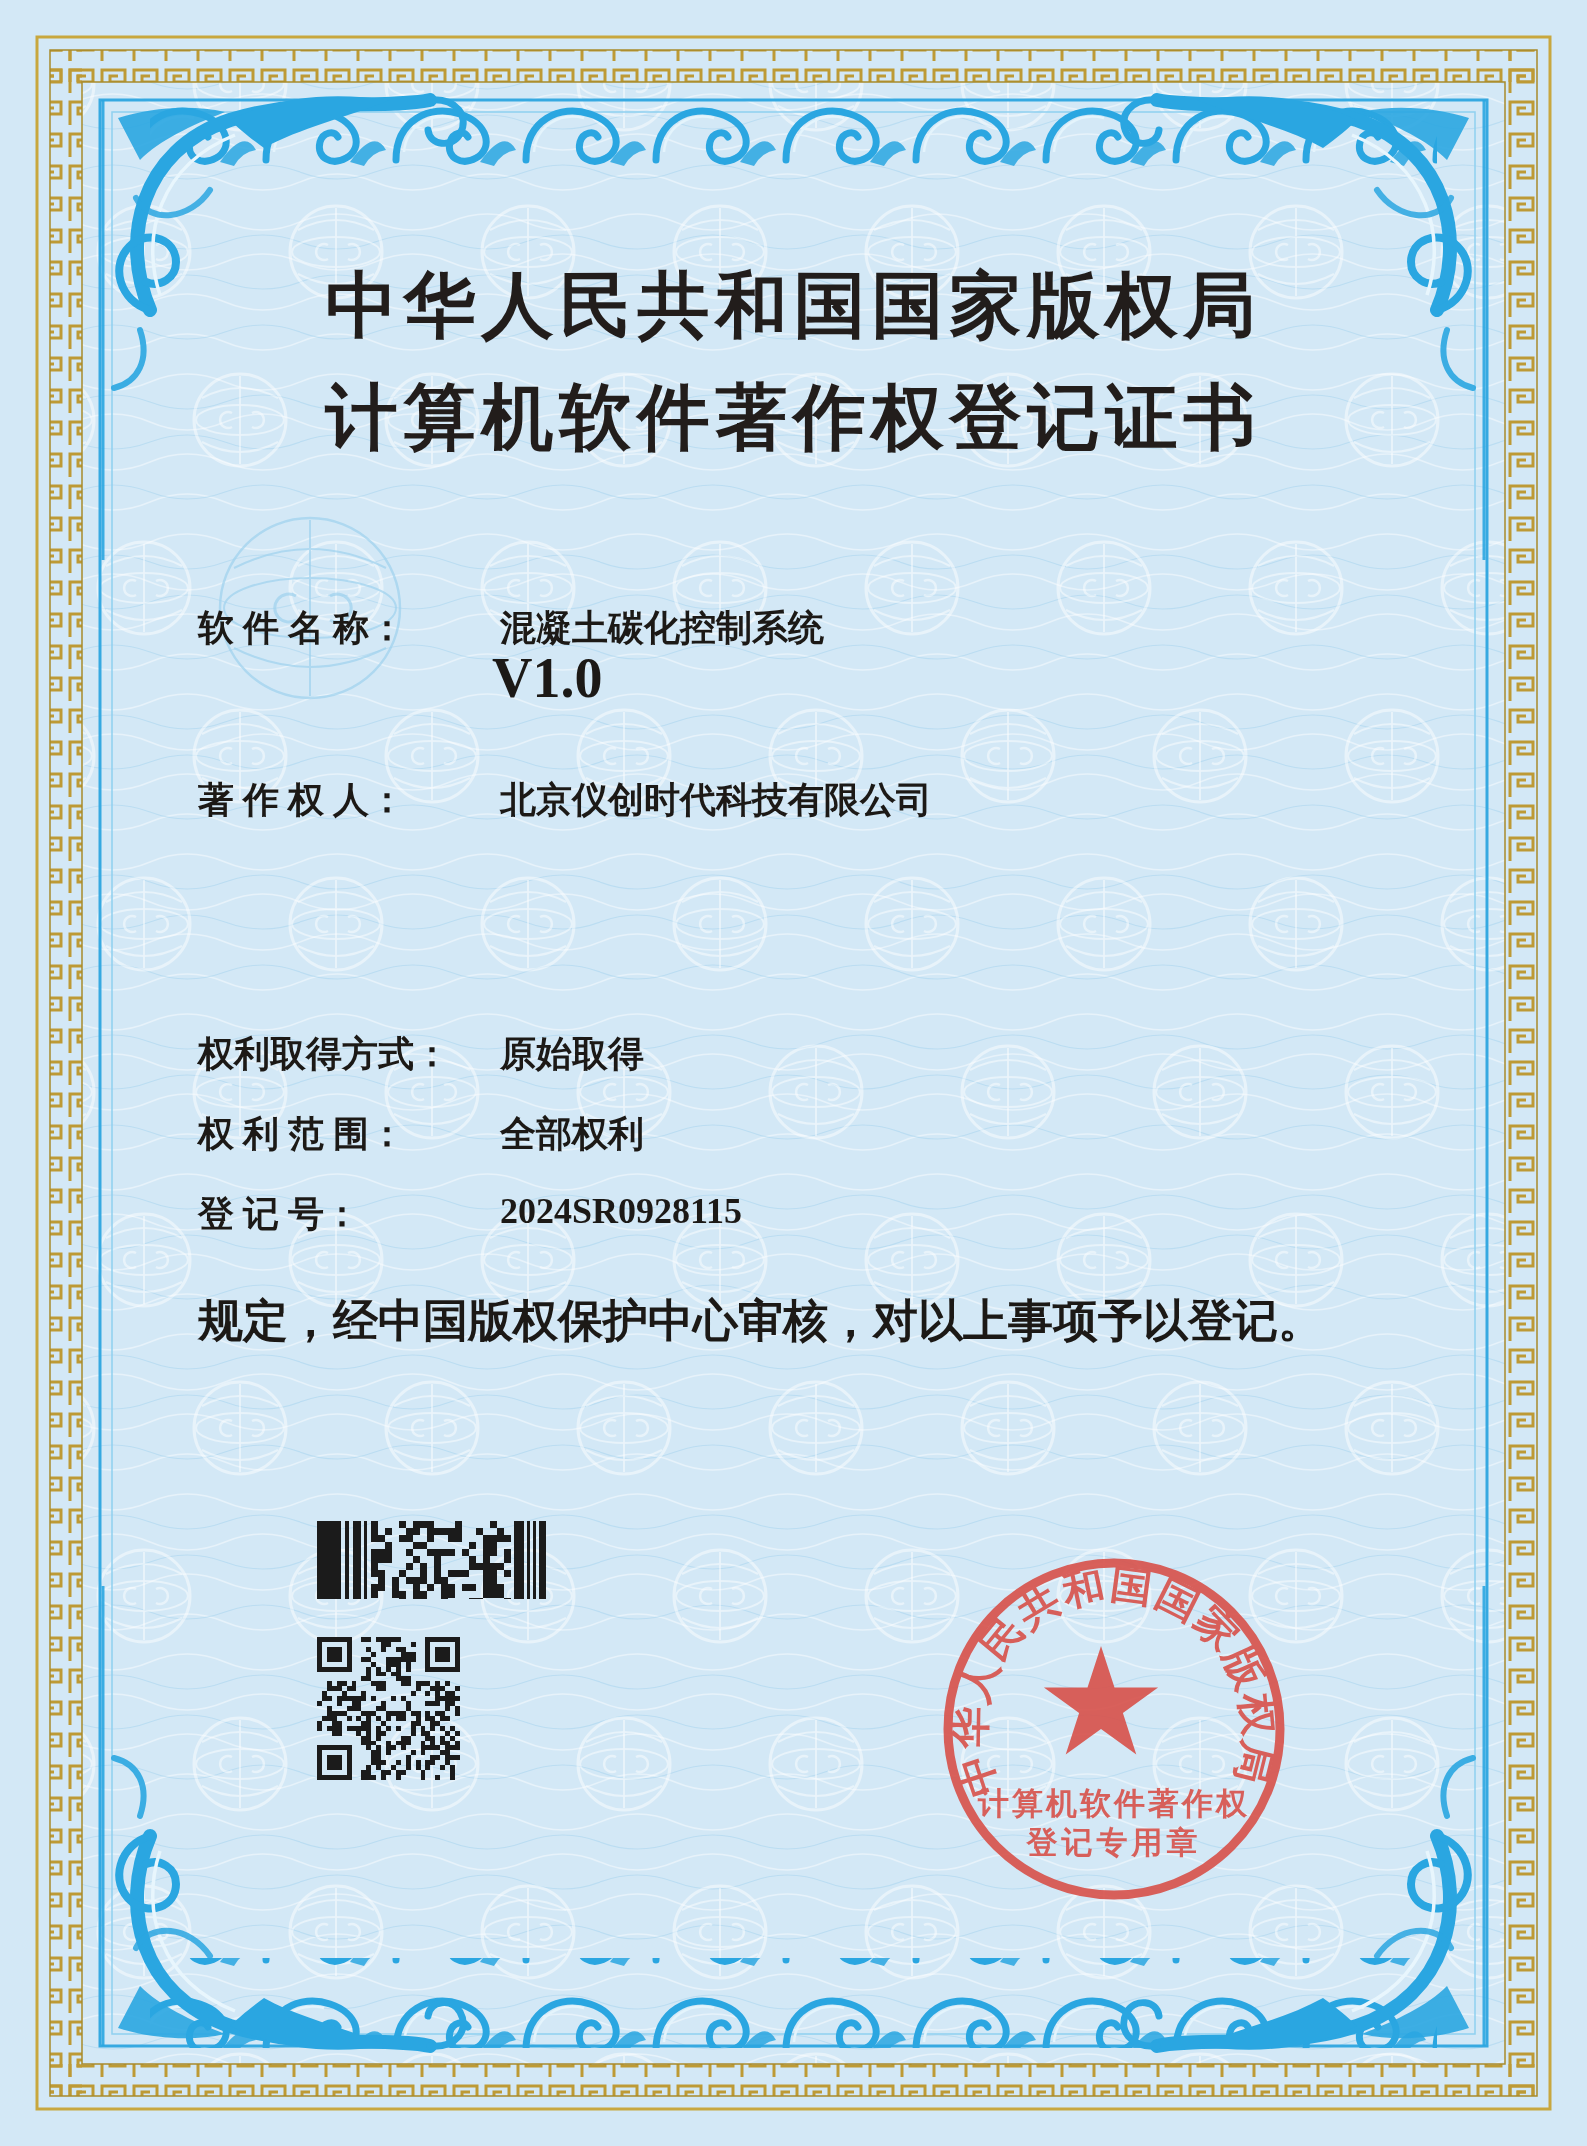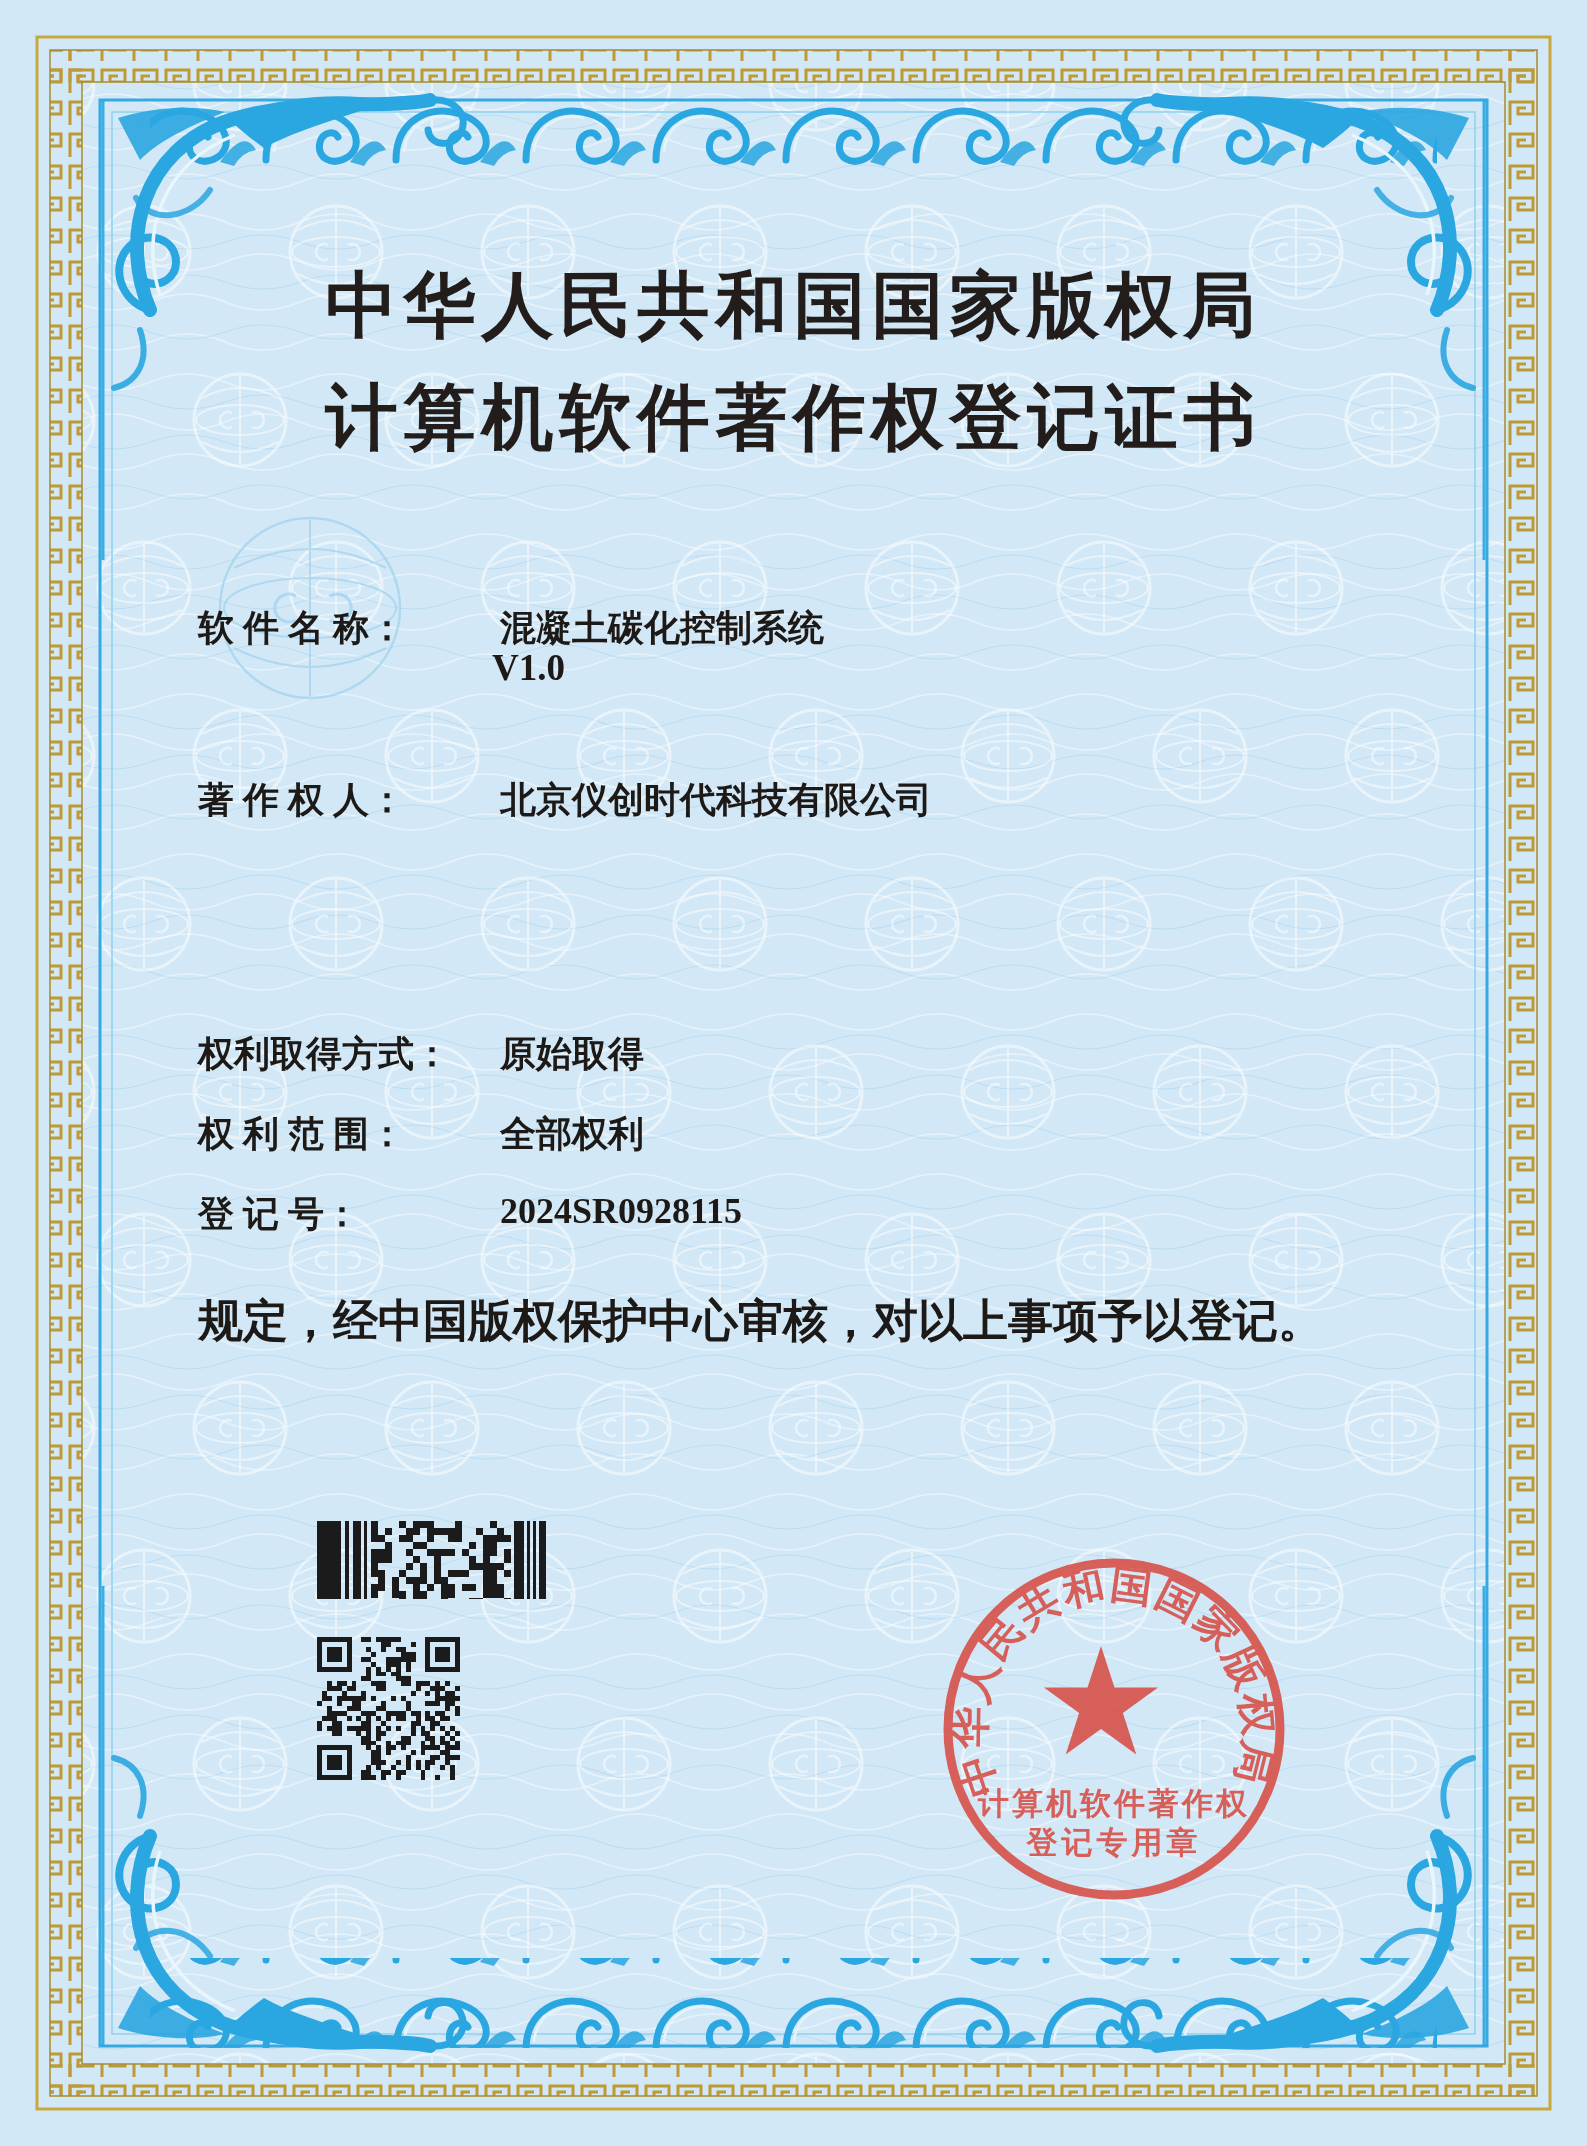--- a/index.html
+++ b/index.html
@@ -21,21 +21,21 @@
   }
   .deco{position:absolute;left:0;top:0;z-index:0;}
   .layer{position:absolute;z-index:2;white-space:nowrap;}
   .title{left:0;top:250px;width:1587px;text-align:center;
          font-size:72px;font-weight:700;letter-spacing:6px;line-height:112px;color:#221d1b;}
   .certno{left:976px;top:504px;font-size:35px;font-weight:600;}
   .certno .cv{margin-left:26px;}
   .frow{left:198px;font-size:36px;font-weight:700;}
   .frow .lab{display:inline-block;min-width:294px;}
   .frow .val{position:absolute;left:294px;top:0;margin-left:8px;}
-  .vline2{left:492px;font-size:37px;font-weight:700;}
+  .vline2{left:492px;font-size:56px;font-weight:700;}
   .stmt{left:198px;top:1276px;width:1245px;font-size:45px;font-weight:600;line-height:91px;z-index:2;position:absolute;}
   .stmt .l1{text-indent:72px;white-space:nowrap;}
   .stmt .l2{white-space:nowrap;}
   .barcode{left:317px;top:1521px;width:231px;height:78px;}
   .qrcode{left:317px;top:1637px;width:143px;height:143px;}
   .seal{position:absolute;left:936px;top:1552px;z-index:3;}
   .date{left:956px;top:1862px;font-size:46px;font-weight:600;letter-spacing:2px;z-index:4;color:#0e0d0c;}
   .seal text{font-family:"Liberation Serif","DejaVu Serif",serif;}
 </style>
 </head>

